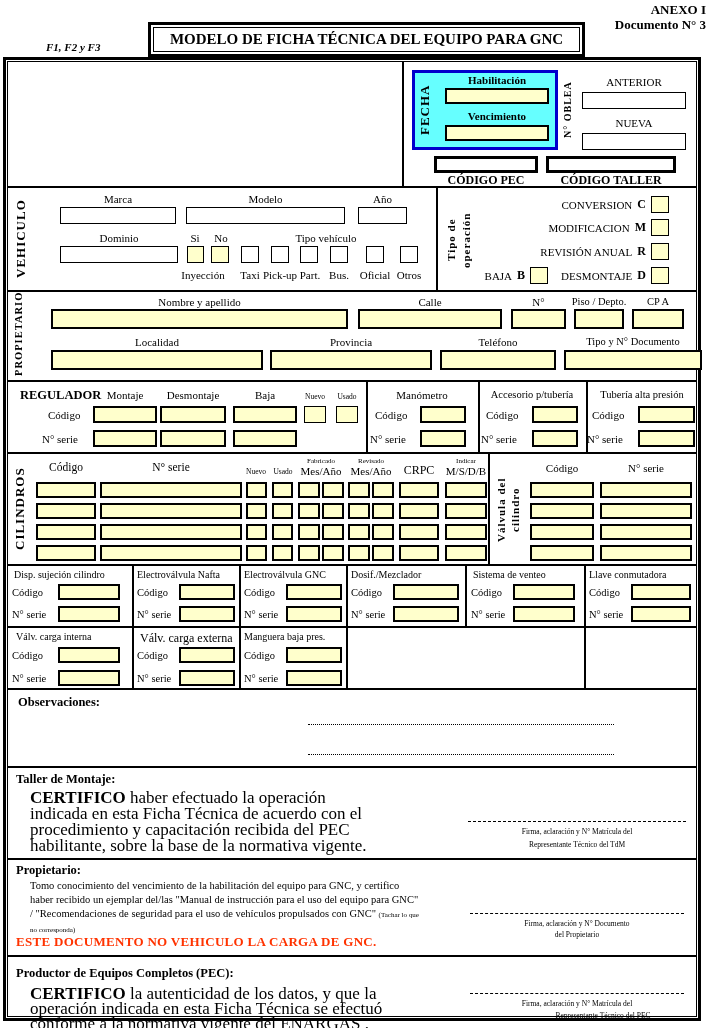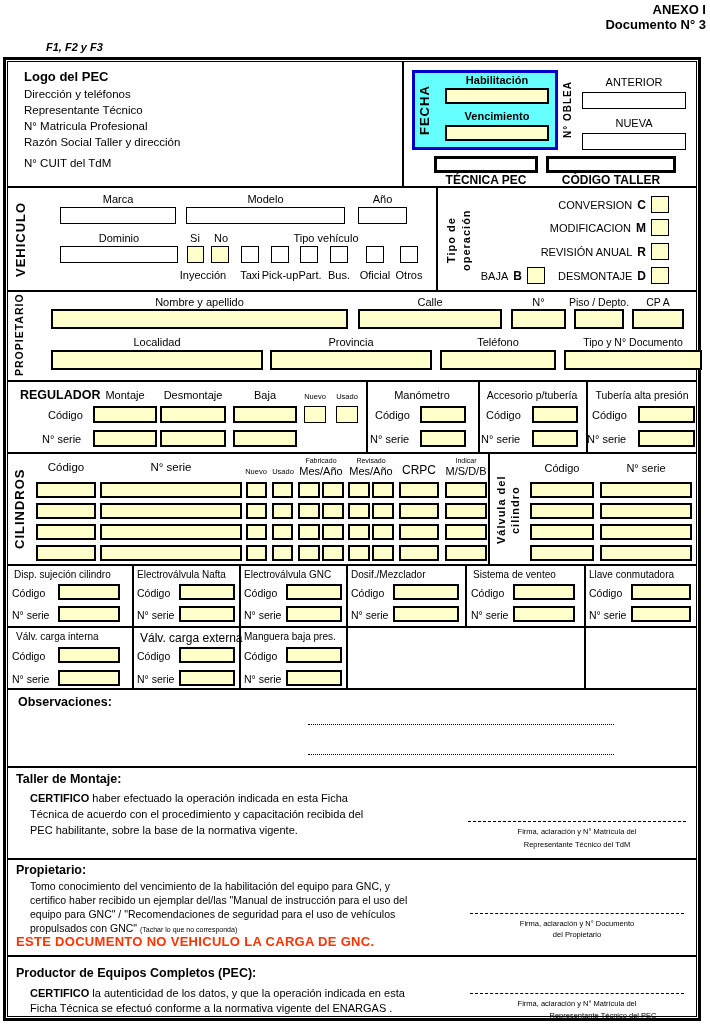--- a/index.html
+++ b/index.html
@@ -1,18 +1,18 @@
 <!DOCTYPE html>
 <html><head>
 <meta charset="utf-8">
 <style>
   * { box-sizing: border-box; margin: 0; padding: 0; }
   body { background: #fff; }
   .page { position: relative; width: 710px; height: 1028px; background: #fff;
-          font-family: Liberation Sans, sans-serif; color: #000; overflow: hidden; }
+          font-family: Liberation Serif, serif; color: #000; overflow: hidden; }
   .abs { position: absolute; }
   .b { font-weight: bold; }
   
   .annex { position: absolute; right: 4px; top: 2px; text-align: right; font-weight: bold; font-size: 13px; line-height: 15px; }
   .titlebox { position: absolute; left: 148px; top: 22px; width: 437px; border: 3px solid #000; padding: 2px; background: #fff; }
   .titlebox-inner { border: 1px solid #000; padding: 3px 8px; text-align: center; font-weight: bold; font-size: 15px; white-space: nowrap; }
   .formref { position: absolute; left: 46px; top: 41px; font-weight: bold; font-style: italic; font-size: 11px; }
   
   .form { position: absolute; left: 3px; top: 57px; width: 698px; height: 964px; border: 3px solid #000; }
   .form-inner { position: absolute; inset: 1px; border: 1px solid #000; display: flex; flex-direction: column; }
@@ -25,74 +25,67 @@
   .lbl { position: absolute; font-size: 11px; white-space: nowrap; }
   .tiny { position: absolute; font-size: 7.5px; text-align: center; white-space: nowrap; }
   .vlabel { position: absolute; writing-mode: vertical-rl; transform: rotate(180deg);
             text-align: center; font-weight: bold; letter-spacing: 1px; }
   
   .ci { position: absolute; background: #FFFFCC; border: 2px solid #000; } 
   .ct { position: absolute; background: #FFFFCC; border: 1px solid #000; } 
   .wi { position: absolute; background: #fff; border: 1px solid #000; }     
   .wt { position: absolute; background: #fff; border: 3px solid #000; }     
   .sech { position: absolute; font-weight: bold; font-size: 12.5px; white-space: nowrap; }
-  .para { position: absolute; font-size: 11px; line-height: 16px; }
+  .para { position: absolute; font-size: 17px; line-height: 16px; }
   .sigline { position: absolute; border-top: 1px dashed #000; height: 0; }
   .dotline { position: absolute; border-top: 1px dotted #000; height: 0; }
   .sigcap { position: absolute; text-align: center; font-size: 7.5px; white-space: nowrap; }
   .oprow { position: absolute; right: 27px; display: flex; align-items: center; gap: 5px; }
   .oprow .nm { font-size: 11px; white-space: nowrap; }
   .oprow .cd { font-weight: bold; font-size: 12px; }
   .opbox { width: 18px; height: 17px; background: #FFFFCC; border: 1px solid #000; }
   .fecha-box { position: absolute; left: 10px; top: 8px; width: 146px; height: 80px;
                background: #66FFFF; border: 3px solid #0000CC; }
   .warning { position: absolute; font-weight: bold; font-size: 13px; color: #FF3300; white-space: nowrap; letter-spacing: 0.3px; }
 </style>
 </head>
 <body>
 
 <div class="page">
 
   <div class="annex">
     <div>ANEXO I</div>
     <div>Documento N° 3</div>
   </div>
+  <div class="titlebox">
+    <div class="titlebox-inner">MODELO DE FICHA TÉCNICA DEL EQUIPO PARA GNC</div>
+  </div>
   <div class="formref">F1, F2 y F3</div>
 
   <div class="form">
   <div class="form-inner">
 
     <div class="sec" style="height:124px">
       <div class="vdiv" style="left:394px"></div>
-      <div class="abs" style="left:16px;top:7px">
-        <div class="b" style="font-size:13px">Logo del PEC</div>
-        <div style="font-size:11.5px;line-height:16px;margin-top:2px">
-          <div>Dirección y teléfonos</div>
-          <div>Representante Técnico</div>
-          <div>N° Matricula Profesional</div>
-          <div>Razón Social Taller y dirección</div>
-          <div style="margin-top:5px">N° CUIT del TdM</div>
-        </div>
-      </div>
       <div class="abs" style="left:394px;top:0;right:0;bottom:0">
         <div class="fecha-box">
           <div class="vlabel" style="left:2px;top:2px;bottom:2px;width:22px;font-size:13px">FECHA</div>
           <div class="lb b" style="left:28px;top:1px;width:108px;font-size:11px">Habilitación</div>
           <div class="ci" style="left:30px;top:15px;width:104px;height:16px"></div>
           <div class="lb b" style="left:28px;top:37px;width:108px;font-size:11px">Vencimiento</div>
           <div class="ci" style="left:30px;top:52px;width:104px;height:16px"></div>
         </div>
         <div class="vlabel" style="left:160px;top:10px;height:76px;width:15px;font-size:10px">N° OBLEA</div>
         <div class="lb" style="left:178px;top:14px;width:108px">ANTERIOR</div>
         <div class="wi" style="left:180px;top:30px;width:104px;height:17px"></div>
         <div class="lb" style="left:178px;top:55px;width:108px">NUEVA</div>
         <div class="wi" style="left:180px;top:71px;width:104px;height:17px"></div>
         <div class="wt" style="left:32px;top:94px;width:104px;height:17px"></div>
         <div class="wt" style="left:144px;top:94px;width:130px;height:17px"></div>
-        <div class="lb b" style="left:22px;top:111px;width:124px;font-size:12px">TÉCNICA PEC</div>
+        <div class="lb b" style="left:22px;top:111px;width:124px;font-size:12px">CÓDIGO PEC</div>
         <div class="lb b" style="left:140px;top:111px;width:138px;font-size:12px">CÓDIGO TALLER</div>
       </div>
     </div>
 
     <div class="sec" style="height:104px">
       <div class="vdiv" style="left:428px"></div>
       <div class="vlabel" style="left:5px;top:6px;bottom:6px;width:17px;font-size:13px">VEHICULO</div>
       <div class="lb" style="left:52px;top:5px;width:116px">Marca</div>
       <div class="lb" style="left:178px;top:5px;width:159px">Modelo</div>
       <div class="lb" style="left:350px;top:5px;width:49px">Año</div>

